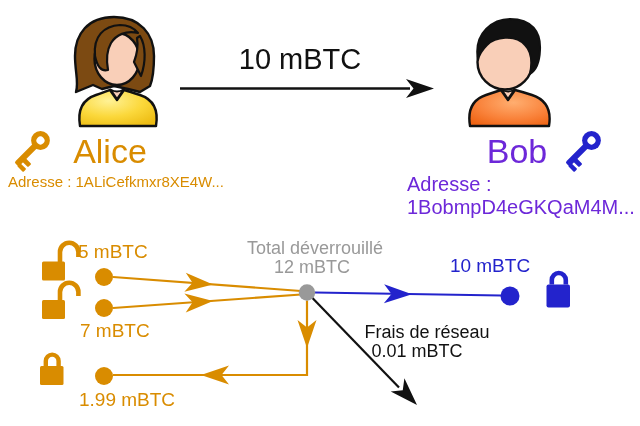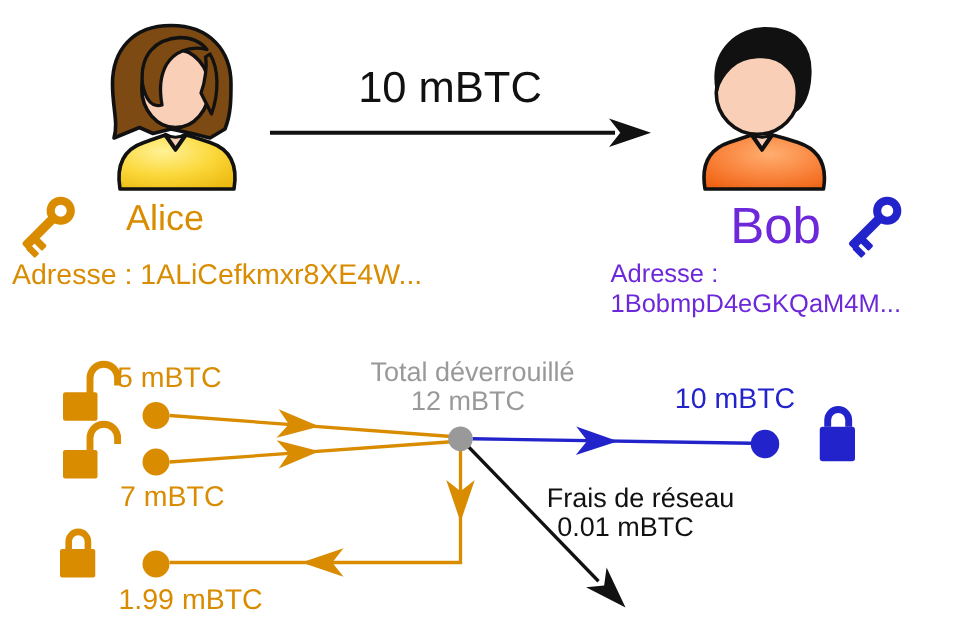--- a/index.html
+++ b/index.html
@@ -5,24 +5,24 @@
   html,body{margin:0;padding:0;}
   body{
     width:640px;height:426px;background:#ffffff;position:relative;
     font-family:"Liberation Sans", sans-serif;overflow:hidden;
   }
   .abs{position:absolute;}
   .orange{color:#D98C00;}
   .blue{color:#6d28d9;}
   .center{text-align:center;}
   #transfer-amount{left:180px;top:43px;width:240px;font-size:29px;color:#111;}
-  #alice-name{left:40px;top:132px;width:140px;font-size:24px;}
+  #alice-name{left:40px;top:132px;width:140px;font-size:34px;}
   #bob-name{left:447px;top:132px;width:140px;font-size:34px;}
-  #alice-address{left:8px;top:173px;font-size:19px;}
-  #bob-address{left:407px;top:173px;font-size:17px;}
+  #alice-address{left:8px;top:173px;font-size:15px;}
+  #bob-address{left:407px;top:173px;font-size:20px;}
   svg text{font-family:"Liberation Sans", sans-serif;}
   .lbl-orange{fill:#D98C00;font-size:19px;}
   .lbl-gray{fill:#999999;font-size:18px;}
   .lbl-blue{fill:#2323CC;font-size:19px;}
   .lbl-black{fill:#111111;font-size:18px;}
 </style>
 </head>
 <body>
 
 <svg class="abs" style="left:64px;top:12px;" width="100" height="116" viewBox="0 0 100 116">

